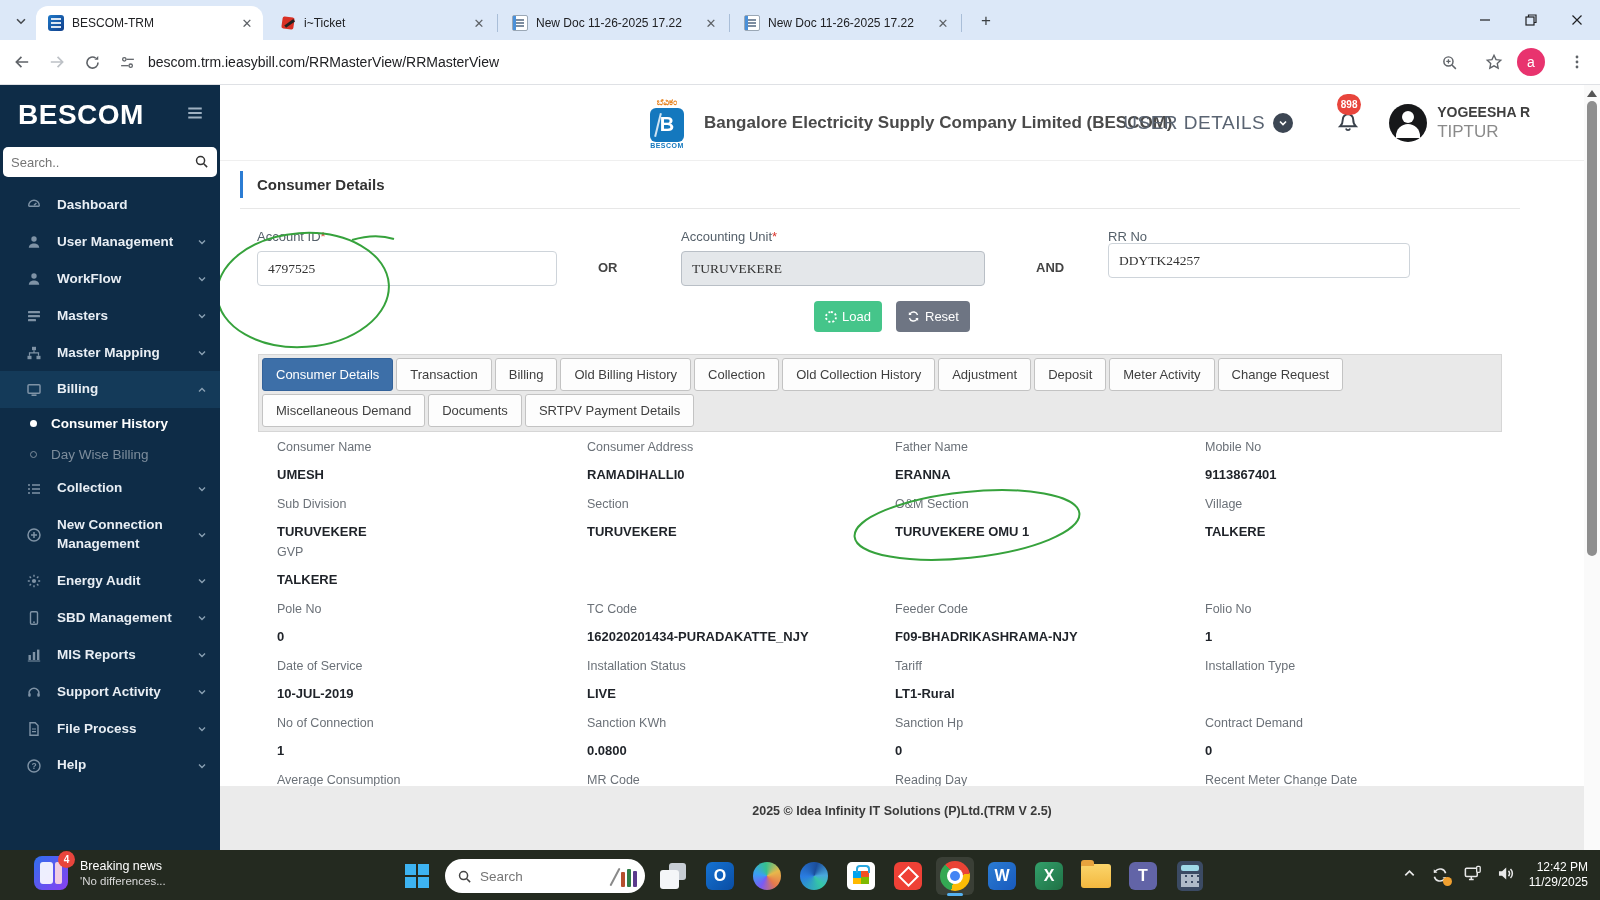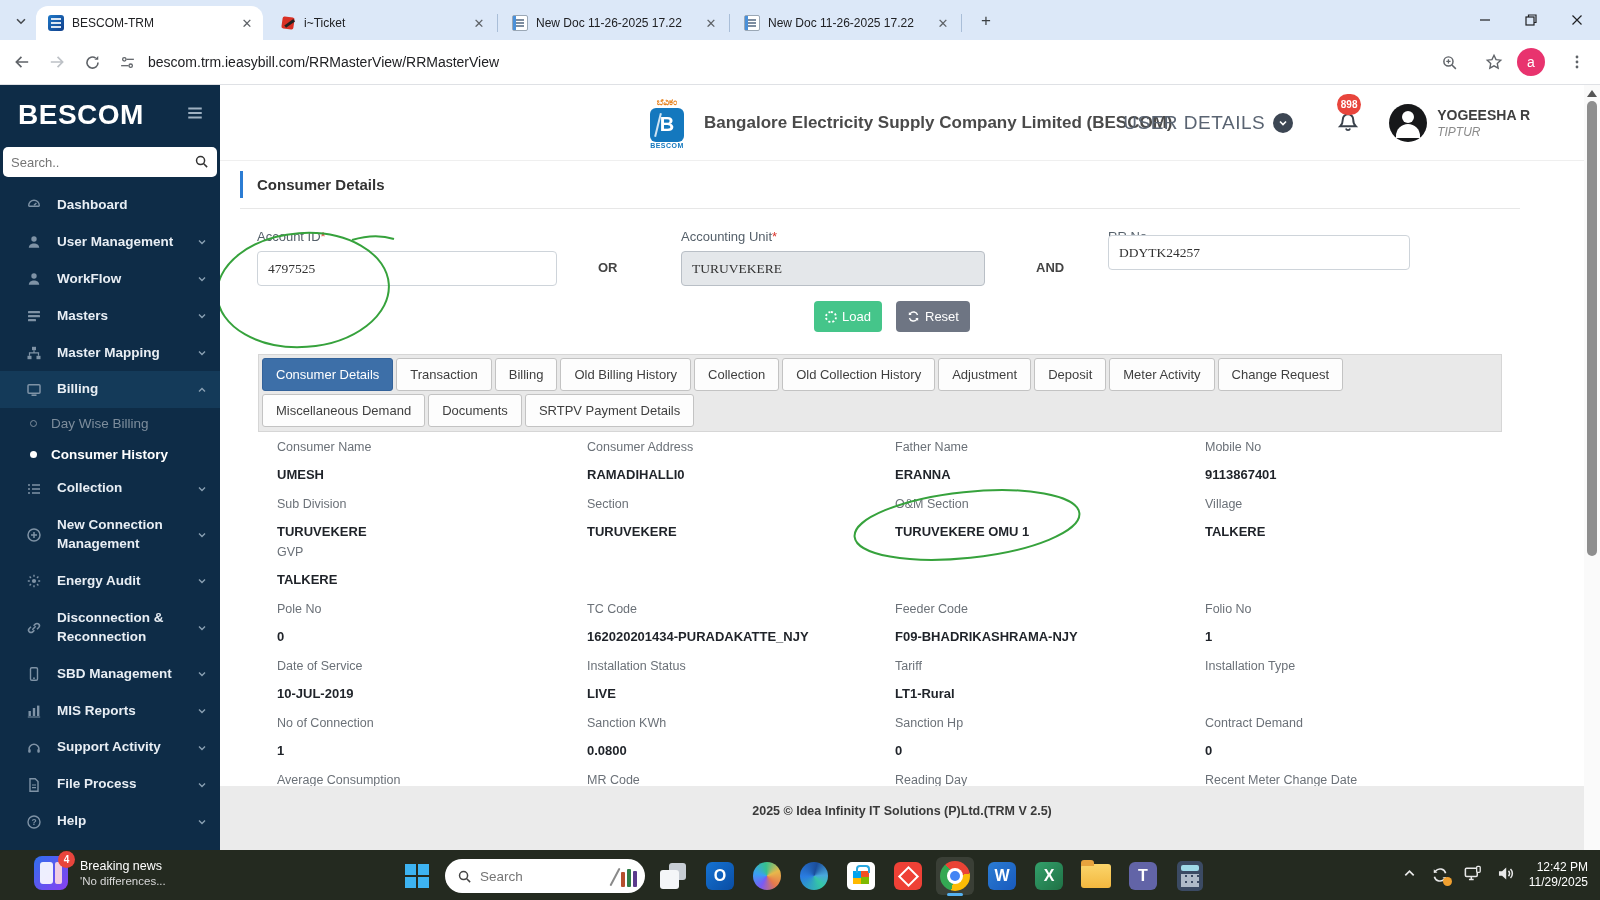--- a/index.html
+++ b/index.html
@@ -71,21 +71,21 @@
   .hdr-right { position:absolute; right:54px; display:flex; align-items:center; }
   .user-details { font-size:19px; color:#5a6472; letter-spacing:.5px; display:flex; align-items:center; }
   .ud-chev { width:20px; height:20px; border-radius:50%; background:#3c4653; color:#fff; display:flex; align-items:center; justify-content:center; margin-left:8px; }
   .bell-wrap { position:relative; margin-left:42px; color:#39414b; }
   .bell-badge { position:absolute; top:-14px; left:2px; min-width:24px; height:21px; background:#e8453c; border-radius:11px; color:#fff; font-size:10px; font-weight:bold; display:flex; align-items:center; justify-content:center; padding:0 0; }
   .avatar-user { width:38px; height:38px; border-radius:50%; background:#17181a; margin-left:28px; position:relative; flex:none; }
   .avatar-user:before { content:""; position:absolute; left:13px; top:7px; width:12px; height:12px; border-radius:50%; background:#fff; }
   .avatar-user:after { content:""; position:absolute; left:7px; top:20px; width:24px; height:14px; border-radius:12px 12px 0 0; background:#fff; }
   .name-block { margin-left:10px; }
   .u-name { font-size:14px; font-weight:bold; color:#3f3f3f; }
-  .u-loc { font-size:12px; color:#8a8a8a; margin-top:2px;font-style:italic; }
+  .u-loc { font-size:17px; color:#8a8a8a; margin-top:2px; }
 
   .content { position:absolute; top:75px; left:0; right:0; bottom:64px; background:#fff; border-top:1px solid #efefef; }
   .accent-bar { position:absolute; left:20px; top:10px; width:3px; height:27px; background:#2b7cd3; }
   .card-title { position:absolute; left:37px; top:15px; font-size:15px; font-weight:bold; color:#333; }
   .divider { position:absolute; left:20px; top:47px; width:1280px; height:1px; background:#e7e7e7; }
 
   .f-label { position:absolute; font-size:13px; color:#55606a; }
   .req { color:#d9342b; }
   .f-input { position:absolute; height:35px; border:1px solid #ced4da; border-radius:4px; font-size:13.5px; font-family:Liberation Serif, serif; color:#333; padding:12px 10px; background:#fff; }
   .f-input.disabled { background:#e4e7ea; border-color:#b9bfc6; }
@@ -352,27 +352,27 @@
               <rect x="5.5" y="12.4" width="5" height="1.6" fill="currentColor"></rect>
             </svg>
           </span>
           <span class="s-label">Billing</span>
           <span class="chev up">
             <svg viewBox="0 0 16 16" width="12" height="12">
               <path d="M4 6l4 4 4-4" fill="none" stroke="currentColor" stroke-width="1.8"></path>
             </svg>
           </span>
         </div>
+        <div class="side-sub-item active">
+          <span class="bullet filled"></span>
+          <span class="sub-label">Consumer History</span>
+        </div>
         <div class="side-sub-item dim">
           <span class="bullet hollow"></span>
           <span class="sub-label">Day Wise Billing</span>
-        </div>
-        <div class="side-sub-item active">
-          <span class="bullet filled"></span>
-          <span class="sub-label">Consumer History</span>
         </div>
         <div class="side-item">
           <span class="s-icon">
             <svg viewBox="0 0 16 16" width="16" height="16">
               <circle cx="3" cy="4" r="1" fill="currentColor"></circle>
               <circle cx="3" cy="8" r="1" fill="currentColor"></circle>
               <circle cx="3" cy="12" r="1" fill="currentColor"></circle>
               <path d="M6 4h8M6 8h8M6 12h8" stroke="currentColor" stroke-width="1.4"></path>
             </svg>
           </span>
@@ -398,33 +398,20 @@
           </span>
         </div>
         <div class="side-item">
           <span class="s-icon">
             <svg viewBox="0 0 16 16" width="16" height="16">
               <circle cx="8" cy="8" r="2.1" fill="currentColor"></circle>
               <path d="M8 1.8v2M8 12.2v2M1.8 8h2M12.2 8h2M3.6 3.6l1.4 1.4M11 11l1.4 1.4M12.4 3.6L11 5M5 11l-1.4 1.4" stroke="currentColor" stroke-width="1.4"></path>
             </svg>
           </span>
           <span class="s-label">Energy Audit</span>
-          <span class="chev down">
-            <svg viewBox="0 0 16 16" width="12" height="12">
-              <path d="M4 6l4 4 4-4" fill="none" stroke="currentColor" stroke-width="1.8"></path>
-            </svg>
-          </span>
-        </div>
-        <div class="side-item">
-          <span class="s-icon">
-            <svg viewBox="0 0 16 16" width="16" height="16">
-              <path d="M6.3 9.7l3.4-3.4M5 6.8L3.3 8.5a2.4 2.4 0 0 0 3.4 3.4L8.4 10.2M11 9.2l1.7-1.7a2.4 2.4 0 0 0-3.4-3.4L7.6 5.8" fill="none" stroke="currentColor" stroke-width="1.5"></path>
-            </svg>
-          </span>
-          <span class="s-label">Disconnection &amp; Reconnection</span>
           <span class="chev down">
             <svg viewBox="0 0 16 16" width="12" height="12">
               <path d="M4 6l4 4 4-4" fill="none" stroke="currentColor" stroke-width="1.8"></path>
             </svg>
           </span>
         </div>
         <div class="side-item">
           <span class="s-icon">
             <svg viewBox="0 0 16 16" width="16" height="16">
               <rect x="4.5" y="1.8" width="7" height="12.4" rx="1.3" fill="none" stroke="currentColor" stroke-width="1.4"></rect>
@@ -545,21 +532,21 @@
       <div class="joiner" style="left:378px; top:99px;">OR</div>
 
       <div class="f-label" style="left:461px; top:68px;">
         <span>Accounting Unit</span><span class="req">*</span>
       </div>
       <input class="f-input disabled" style="left: 461px; top: 90px; width: 304px;" value="TURUVEKERE">
 
       <div class="joiner" style="left:816px; top:99px;">AND</div>
 
       <div class="f-label" style="left:888px; top:68px;">RR No</div>
-      <input class="f-input" style="left: 888px; top: 74px; width: 302px;" value="DDYTK24257">
+      <input class="f-input" style="left: 888px; top: 82px; width: 302px;" value="DDYTK24257">
 
       <button class="btn btn-load" style="left:594px; top:140px;">
         <span class="spinner"></span>
           <span>Load</span>
       </button>
       <button class="btn btn-reset" style="left:676px; top:140px;">
         <svg viewBox="0 0 16 16" width="13" height="13">
             <path d="M13 6.2A5.2 5.2 0 0 0 3.9 4.4L2.6 5.8M3 9.8a5.2 5.2 0 0 0 9.1 1.8l1.3-1.4" fill="none" stroke="#fff" stroke-width="1.7"></path>
             <path d="M2.3 2.6v3.5h3.5z" fill="#fff"></path>
             <path d="M13.7 13.4V9.9h-3.5z" fill="#fff"></path>

